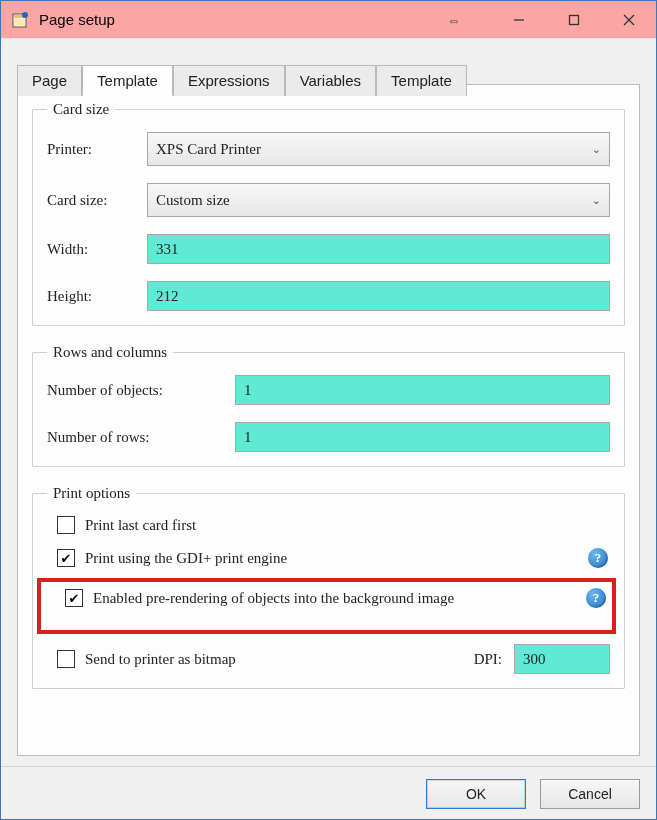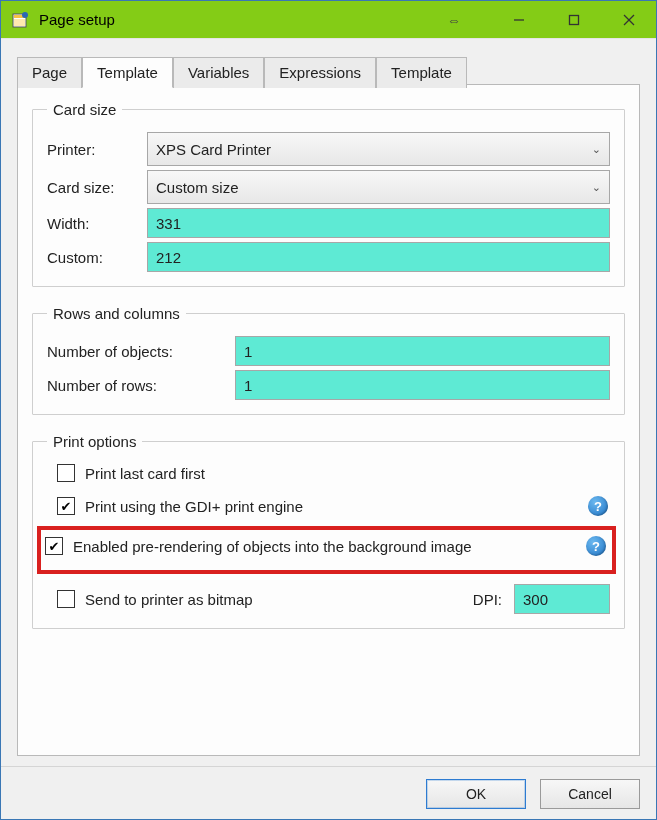--- a/index.html
+++ b/index.html
@@ -18,21 +18,21 @@
     background: #fff;
     border: 1px solid #3a77b5;
     display: flex;
     flex-direction: column;
   }
   .titlebar {
     height: 38px;
     display: flex;
     align-items: center;
     border-bottom: 1px solid #e5e5e5;
-    background: #84cc16;
+    background: #fca5a5;
   }
   .titlebar .app-icon {
     width: 20px; height: 20px;
     margin: 0 8px 0 10px;
     position: relative;
   }
   .titlebar .app-icon svg { display:block; }
   .titlebar .title {
     flex: 0 0 auto;
     color: #000;
@@ -69,52 +69,53 @@
   }
   .tab {
     padding: 6px 14px;
     border: 1px solid #b9b9b9;
     border-bottom: none;
     background: #ebebeb;
     margin-right: 0px;
     font-size: 15px;
     color: #222;
     position: relative;
-    top: 4px;
+    top: 12px;
   }
   .tab.selected {
     background: #fdfdfd;
     border-bottom: 1px solid #fdfdfd;
     z-index: 3;
   }
   .tabpanel {
     flex: 1;
     border: 1px solid #b9b9b9;
     background: #fdfdfd;
     padding: 16px 14px 14px 14px;
     position: relative;
     z-index: 1;
   }
 
   fieldset {
     border: 1px solid #cfcfcf;
     border-radius: 1px;
     margin: 0 0 18px 0;
     padding: 14px 14px 14px 14px;
+    font-family: Liberation Serif, serif;
   }
   legend {
     padding: 0 6px;
     color: #222;
     font-size: 15px;
   }
 
   .formrow {
     display: flex;
     align-items: center;
-    margin-bottom: 4px;
+    margin-bottom: 17px;
   }
   .formrow:last-child { margin-bottom: 0; }
   .lbl-narrow { width: 100px; }
   .lbl-wide { width: 188px; }
   .lbl { color: #222; font-size: 15px; }
 
   .select, .textin {
     height: 30px;
     border: 1px solid #a7a7a7;
     padding: 16px 8px;
@@ -184,21 +185,21 @@
     margin-left: auto;
     margin-right: 2px;
     box-shadow: inset -1px -1px 2px rgba(0,0,0,.25);
   }
 
   .highlight-box {
     border: 4px solid #d9201f;
     padding: 6px 4px 6px 0;
     margin: -4px -6px 10px -10px;
   }
-  .highlight-box .checkrow { margin-bottom: 8px; padding-left: 4px;}
+  .highlight-box .checkrow { margin-bottom: 16px; padding-left: 24px;}
 
   .dpi-wrap {
     display: flex;
     align-items: center;
     margin-left: auto;
     gap: 12px;
   }
   .dpi-wrap input { width: 96px; }
 
   .button-row {
@@ -260,22 +261,22 @@
           </svg>
       </div>
     </div>
   </div>
 
   <div class="client">
 
     <div class="tabstrip">
       <div class="tab">Page</div>
       <div class="tab selected">Template</div>
+      <div class="tab">Expressions</div>
       <div class="tab">Variables</div>
-      <div class="tab">Expressions</div>
       <div class="tab">Template</div>
     </div>
 
     <div class="tabpanel">
 
       <fieldset>
         <legend>Card size</legend>
 
         <div class="formrow">
           <span class="lbl lbl-narrow">Printer:</span>
@@ -292,21 +293,21 @@
             <span class="chev">⌄</span>
           </div>
         </div>
 
         <div class="formrow">
           <span class="lbl lbl-narrow">Width:</span>
           <input type="text" class="flex1" value="331" style="">
         </div>
 
         <div class="formrow">
-          <span class="lbl lbl-narrow">Custom:</span>
+          <span class="lbl lbl-narrow">Height:</span>
           <input type="text" class="flex1" value="212" style="">
         </div>
       </fieldset>
 
       <fieldset>
         <legend>Rows and columns</legend>
 
         <div class="formrow">
           <span class="lbl lbl-wide">Number of objects:</span>
           <input type="text" class="flex1" value="1" style="">

